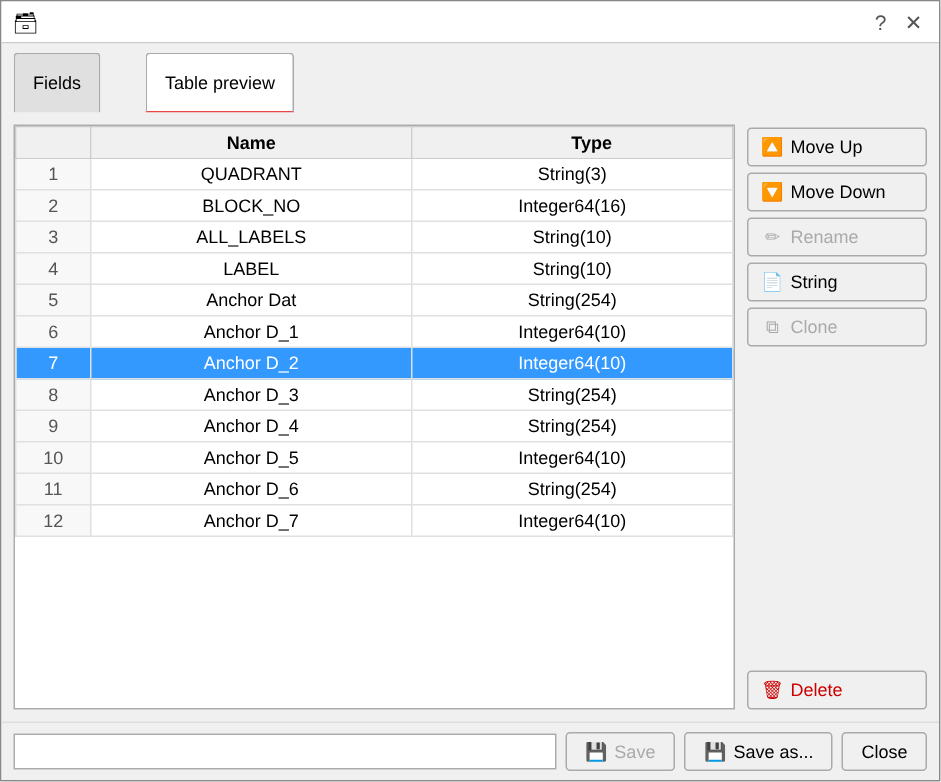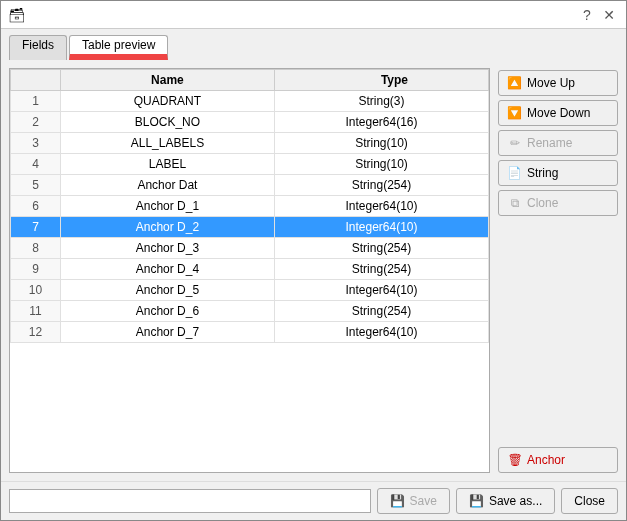--- a/index.html
+++ b/index.html
@@ -79,33 +79,34 @@
       color: #555;
     }
 
     .tabs {
       display: flex;
       background: #f0f0f0;
       padding: 6px 8px 0 8px;
       gap: 2px;
     }
     .tab {
-      padding: 2px 12px;
+      padding: 12px 12px;
       border: 1px solid #aaa;
       border-bottom: none;
       background: #e0e0e0;
       cursor: pointer;
       font-size: 12px;
       color: #000;
       border-radius: 3px 3px 0 0;
     }
     .tab.active {
       background: #ffffff;
-      border-bottom: 6px solid #ef4444;
+      border-bottom: 1px solid #ef4444;
       z-index: 1;
+      margin-left: 28px;
     }
 
     .content {
       flex: 1;
       display: flex;
       flex-direction: row;
       background: #f0f0f0;
       padding: 8px;
       gap: 8px;
     }
@@ -388,21 +389,21 @@
       </button>
       <button class="action-btn disabled">
         <span class="btn-icon">⧉</span>
         <span>Clone</span>
       </button>
 
       <div class="spacer"></div>
 
       <button class="delete-btn">
         <span class="btn-icon">🗑</span>
-        <span>Anchor</span>
+        <span>Delete</span>
       </button>
     </div>
   </div>
 
   <div class="footer">
     <input class="filter-input" type="text" placeholder="" style="">
     <button class="footer-btn disabled">
       <span class="btn-icon">💾</span>
       <span>Save</span>
     </button>

